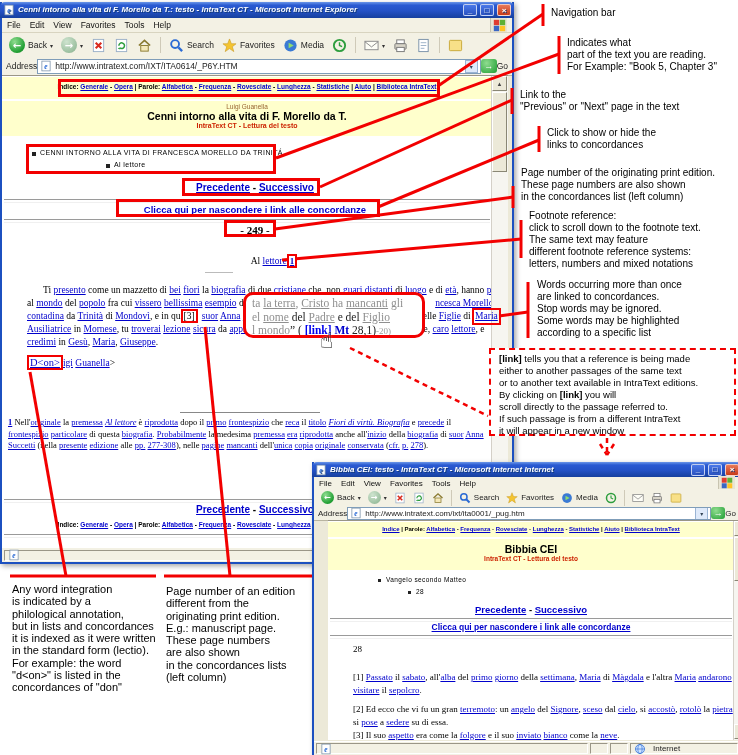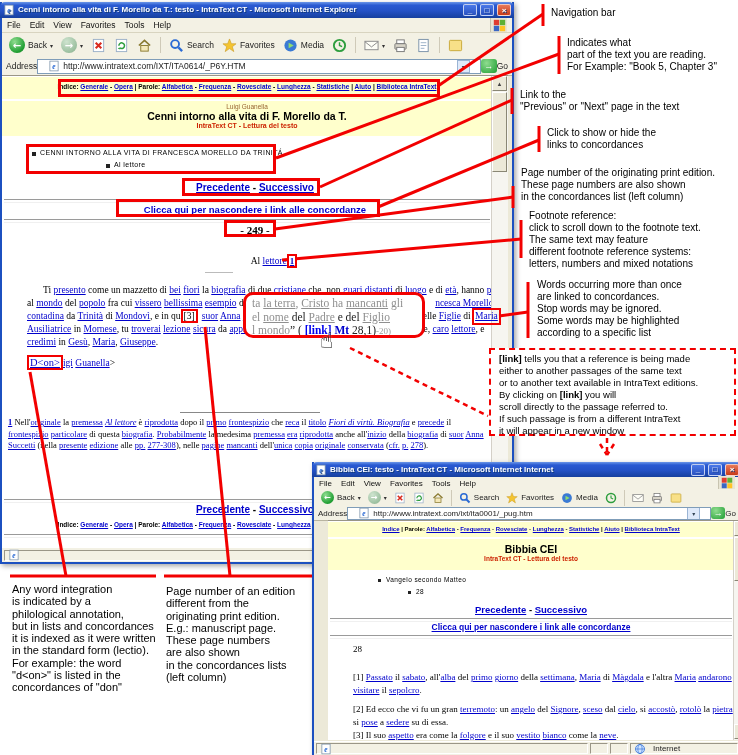--- a/index.html
+++ b/index.html
@@ -5,21 +5,21 @@
   html,body{margin:0;padding:0;background:#fff;}
   .canvas{position:relative;width:738px;height:755px;background:#fff;overflow:hidden;
           font-family:"Liberation Sans",sans-serif;}
   
   .win{position:absolute;background:#ece9d8;border:2px solid #1c50c0;border-top:none;
        box-shadow:2px 2px 5px rgba(0,0,0,.35);}
   .titlebar{position:absolute;left:-2px;right:-2px;top:0;height:16px;
      background:linear-gradient(180deg,#6a96e8 0%,#2a5ad2 20%,#2452c6 55%,#16409e 100%);
      border-radius:5px 5px 0 0;display:flex;align-items:center;gap:3px;padding:0 3px;
      color:#fff;font:bold 8px/10px "Liberation Sans",sans-serif;text-shadow:1px 1px 0 #123a7a;}
-  .ttext{flex:1;white-space:nowrap;overflow:hidden;}
+  .ttext{flex:1;white-space:nowrap;overflow:hidden;font-style:italic;}
   .tbtn{width:14px;height:12px;border-radius:2px;display:flex;align-items:center;justify-content:center;
         font:bold 8px "Liberation Sans",sans-serif;color:#fff;border:1px solid rgba(255,255,255,.7);box-sizing:border-box;}
   .tbtn.mm{background:linear-gradient(#4a78e8,#2a52c0);}
   .tbtn.cl{background:linear-gradient(#e87a5a,#c83a18);}
   .menubar{position:absolute;left:0;right:0;display:flex;gap:9px;align-items:center;
      padding:0 5px;background:#f3f1e4;border-bottom:1px solid #d8d4c0;font-size:8.5px;color:#111;}
   .menubar .sp{flex:1;}
   .flagbox{width:16px;height:14px;background:#e8e5d4;border-left:1px solid #c8c4b0;display:flex;align-items:center;justify-content:center;}
   .toolbar{position:absolute;left:0;right:0;display:flex;align-items:center;gap:2px;
      padding:0 4px;background:#f3f1e4;border-bottom:1px solid #cfcaB8;font-size:8.5px;color:#222;}
@@ -28,21 +28,21 @@
         color:#fff;font:bold 10px "DejaVu Sans",sans-serif;}
   .circ.back{background:radial-gradient(circle at 35% 30%,#8fdc8f,#1f9e32 70%,#117020);}
   .circ.fwd{background:radial-gradient(circle at 35% 30%,#cfe4cf,#9cc0a0 70%,#7fa386);}
   .chev{font-size:6px;color:#333;}
   .tsep{width:1px;height:16px;background:#cfcab8;margin:0 3px;}
   .ic{display:block;}
   .ic16{width:15px;height:15px;} .ic14{width:13px;height:13px;} .ic12{width:12px;height:12px;}
   .addressbar{position:absolute;left:0;right:0;display:flex;align-items:center;
      padding:0 4px;background:#f3f1e4;border-bottom:1px solid #b8b4a0;font-size:8.5px;color:#222;}
   .abox{flex:1;display:flex;align-items:center;gap:3px;background:#fff;border:1px solid #7f9db9;
-        height:13px;padding:0 10px;white-space:nowrap;overflow:hidden;}
+        height:13px;padding:0 2px;white-space:nowrap;overflow:hidden;}
   .aurl{flex:1;overflow:hidden;}
   .adrop{width:11px;height:11px;background:#dfeafa;border:1px solid #9ab4d4;display:flex;align-items:center;justify-content:center;font-size:6px;color:#345;}
   .gobtn{width:16px;height:14px;background:radial-gradient(circle at 35% 30%,#8fdc8f,#1f9e32);border-radius:3px;
          display:flex;align-items:center;justify-content:center;color:#fff;font:bold 9px sans-serif;}
   .content{position:absolute;background:#fff;overflow:hidden;border-top:1px solid #9a9687;}
   .statusbar{position:absolute;left:0;right:0;bottom:0;display:flex;align-items:center;gap:2px;
      background:#f3f1e4;border-top:1px solid #fff;font-size:8px;color:#222;padding:0 2px;}
   .sseg{border:1px solid;border-color:#9a9687 #fff #fff #9a9687;height:11px;display:flex;align-items:center;gap:7px;padding:0 3px;box-sizing:border-box;}
   .sseg.grow{flex:1;} .sseg.tiny{width:18px;} .sseg.net{width:108px;}
   
@@ -545,21 +545,21 @@
         <span class="lnk b">Precedente</span>
         <span> <span>-</span> </span>
         <span class="lnk b">Successivo</span>
       </div>
       <div class="abs hr" style="left:2px;top:97px;width:402px;"></div>
       <div class="abs ctr" style="left:0;top:101px;width:406px;font:bold 8.5px 'Liberation Sans',sans-serif;"><span class="lnk b">Clicca qui per nascondere i link alle concordanze</span></div>
       <div class="abs hr" style="left:2px;top:114px;width:402px;"></div>
       <div class="abs serif" style="left:6px;top:122px;font-size:9px;">28</div>
       <div class="abs serif" style="left:6px;top:150px;width:394px;font-size:9px;white-space:normal;">[1] <span class="lnk">Passato</span> il <span class="lnk">sabato</span>, all'<span class="lnk">alba</span> del <span class="lnk">primo</span> <span class="lnk">giorno</span> della <span class="lnk">settimana</span>, <span class="lnk">Maria</span> di <span class="lnk">Màgdala</span> e l'altra <span class="lnk">Maria</span> <span class="lnk">andarono</span> a <span class="lnk">visitare</span> il <span class="lnk">sepolcro</span>.</div>
       <div class="abs serif" style="left:6px;top:182px;width:394px;font-size:9px;white-space:normal;">[2] Ed ecco che vi fu un gran <span class="lnk">terremoto</span>: un <span class="lnk">angelo</span> del <span class="lnk">Signore</span>, <span class="lnk">sceso</span> dal <span class="lnk">cielo</span>, si <span class="lnk">accostò</span>, <span class="lnk">rotolò</span> la <span class="lnk">pietra</span> e si <span class="lnk">pose</span> a <span class="lnk">sedere</span> su di essa.</div>
-      <div class="abs serif" style="left:6px;top:208px;width:394px;font-size:9px;white-space:normal;">[3] Il suo <span class="lnk">aspetto</span> era come la <span class="lnk">folgore</span> e il suo <span class="lnk">vestito</span> <span class="lnk">bianco</span> come la <span class="lnk">neve</span>.</div>
+      <div class="abs serif" style="left:6px;top:208px;width:394px;font-size:9px;white-space:normal;">[3] Il suo <span class="lnk">aspetto</span> era come la <span class="lnk">folgore</span> e il suo <span class="lnk">inviato</span> <span class="lnk">bianco</span> come la <span class="lnk">neve</span>.</div>
       <div class="sb" style="right:0;top:0;height:219px;">
         <div class="sbtn" style="top:0;">▲</div>
         <div class="sthumb" style="top:16px;height:44px;"></div>
         <div class="sbtn" style="top:203px;">▼</div>
       </div>
     </div>
 
     <div class="statusbar" style="height:13px;">
       <span class="sseg grow">
           <svg class="ic ic12">

